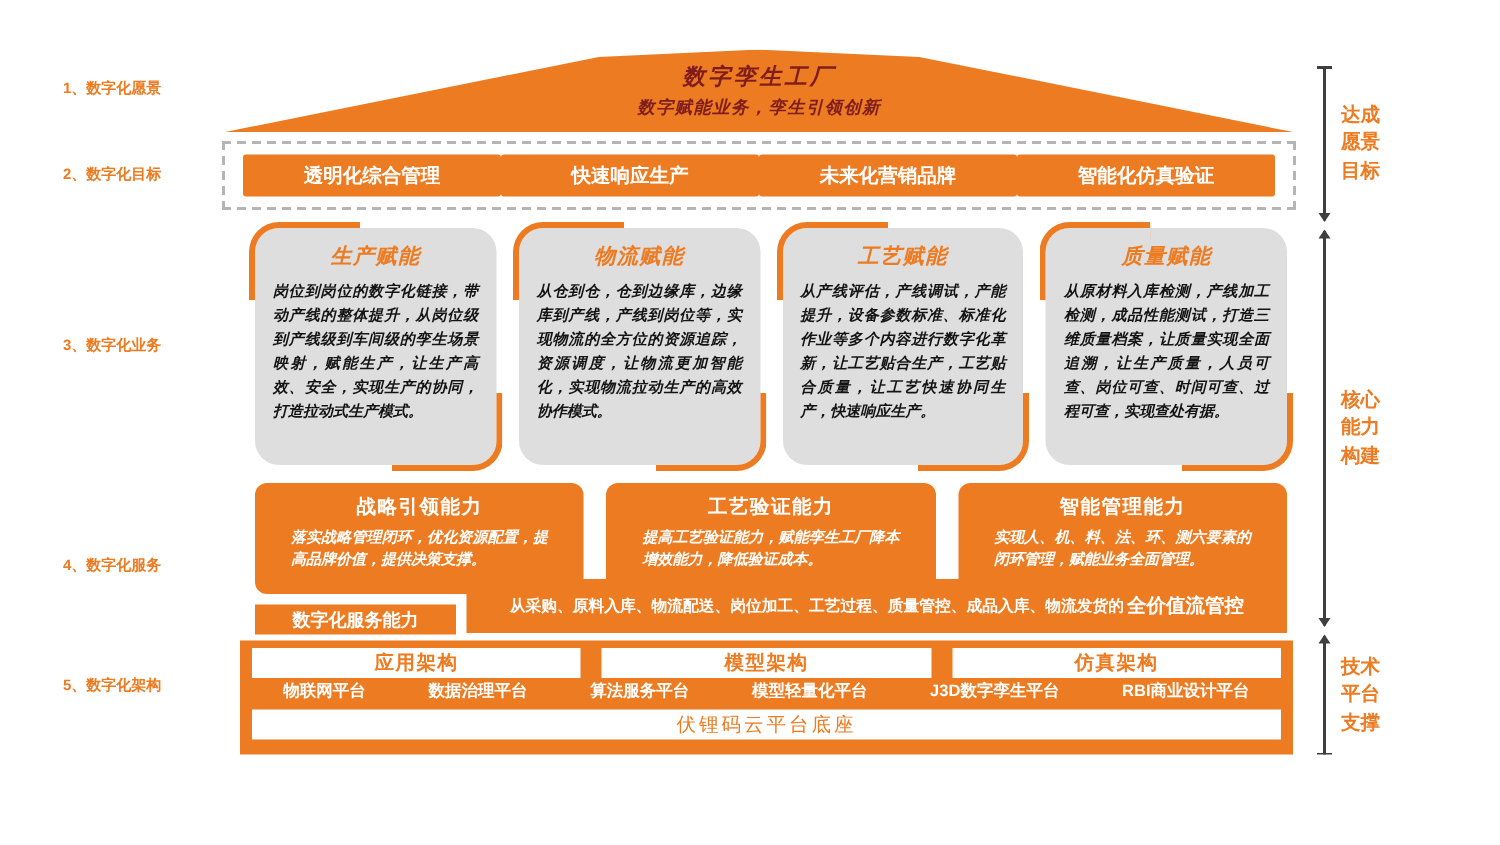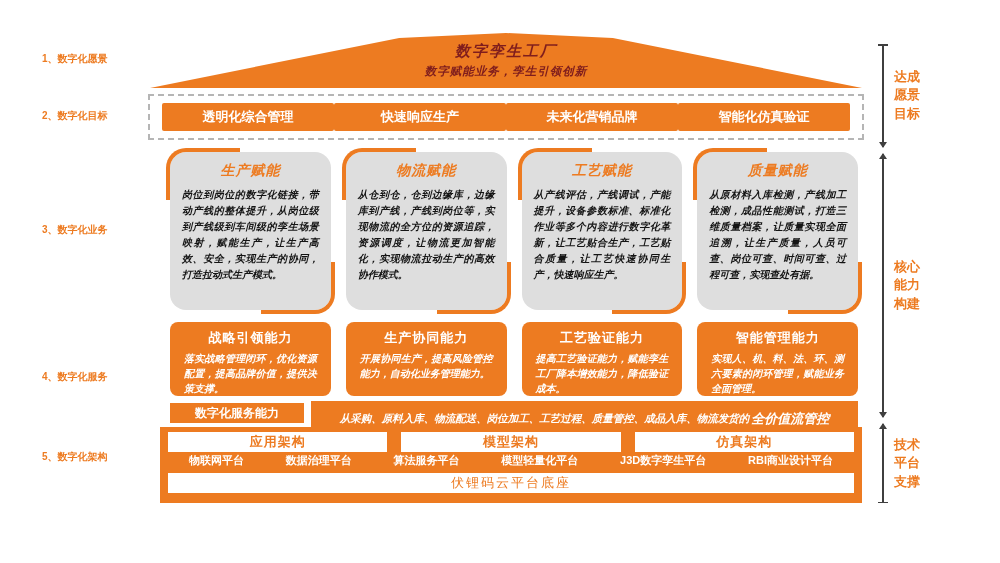--- a/index.html
+++ b/index.html
@@ -35,31 +35,31 @@
   .biz-card::after { content:""; position:absolute; bottom:-4px; right:-4px; width:70px; height:48px;
               border-bottom:4px solid var(--accent,#ed7b21); border-right:4px solid var(--accent,#ed7b21);
               border-bottom-right-radius:20px; }
   .biz-title { text-align:center; color:var(--accent,#ed7b21); font-weight:bold; font-style:italic;
                font-size:14px; margin-bottom:7px; letter-spacing:1px; }
   .biz-body { font-size:10px; font-weight:bold; font-style:italic; color:#141414;
               line-height:1.6; text-align:justify; }
 
   
   .svc-row { position:absolute; left:170px; top:322px; width:688px; height:74px; display:flex; gap:15px; }
-  .svc-card { flex:1; background:var(--accent,#ed7b21); border-radius:8px; color:#fff; padding:7px 14px 5px; }
+  .svc-card { flex:1; background:var(--accent,#ed7b21); border-radius:8px; color:#fff; padding:7px 24px 5px; }
   .svc-title { text-align:center; font-weight:bold; font-size:13px; margin-bottom:4px; letter-spacing:1px; }
   .svc-body { font-size:10px; font-weight:bold; font-style:italic; line-height:1.5; text-align:justify; }
 
   
   .svc-label { position:absolute; left:170px; top:403px; width:134px; height:20px;
                background:var(--accent,#ed7b21); color:#fff; font-weight:bold; font-size:12px;
                display:flex; align-items:center; justify-content:center; }
-  .svc-bar { position:absolute; left:311px; top:401px; width:547px; height:36px;
+  .svc-bar { position:absolute; left:311px; top:386px; width:547px; height:36px;
              background:var(--accent,#ed7b21); color:#fff; display:flex; align-items:center;
-             justify-content:center; font-size:10.5px; font-weight:bold; font-style:italic; white-space:nowrap; }
+             justify-content:center; font-size:10.5px; font-weight:bold; white-space:nowrap; }
   .svc-bar .hl { font-size:13px; margin-left:2px; }
 
   
   .arch { position:absolute; left:160px; top:427px; width:702px; height:76px;
           background:var(--accent,#ed7b21); padding:5px 8px; }
   .arch-pillars { display:flex; gap:14px; height:20px; }
   .pillar { flex:1; background:#fff; color:var(--accent,#ed7b21); font-weight:bold; font-size:13px;
             display:flex; align-items:center; justify-content:center; letter-spacing:1px; }
   .arch-platforms { height:16px; margin-top:0; display:flex; align-items:center;
                     justify-content:space-around; color:#fff; font-weight:bold; font-size:11px; }
@@ -124,24 +124,20 @@
       <div class="biz-body">从原材料入库检测，产线加工检测，成品性能测试，打造三维质量档案，让质量实现全面追溯，让生产质量，人员可查、岗位可查、时间可查、过程可查，实现查处有据。</div>
     </div>
   </div>
 
   <div class="svc-row">
     <div class="svc-card">
       <div class="svc-title">战略引领能力</div>
       <div class="svc-body">落实战略管理闭环，优化资源配置，提高品牌价值，提供决策支撑。</div>
     </div>
     <div class="svc-card">
-      <div class="svc-title">生产协同能力</div>
-      <div class="svc-body">开展协同生产，提高风险管控能力，自动化业务管理能力。</div>
-    </div>
-    <div class="svc-card">
       <div class="svc-title">工艺验证能力</div>
       <div class="svc-body">提高工艺验证能力，赋能孪生工厂降本增效能力，降低验证成本。</div>
     </div>
     <div class="svc-card">
       <div class="svc-title">智能管理能力</div>
       <div class="svc-body">实现人、机、料、法、环、测六要素的闭环管理，赋能业务全面管理。</div>
     </div>
   </div>
 
   <div class="svc-label">数字化服务能力</div>

